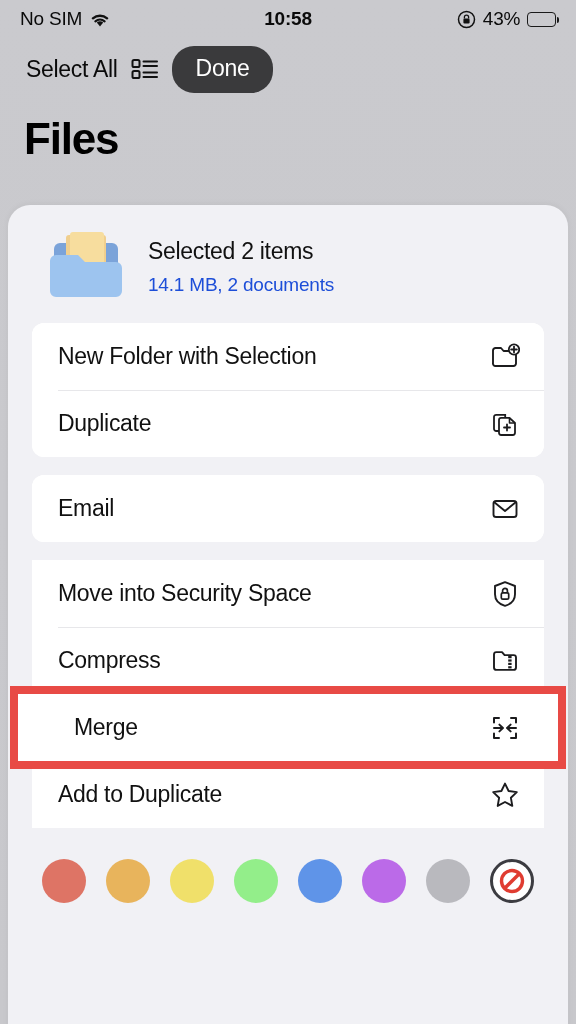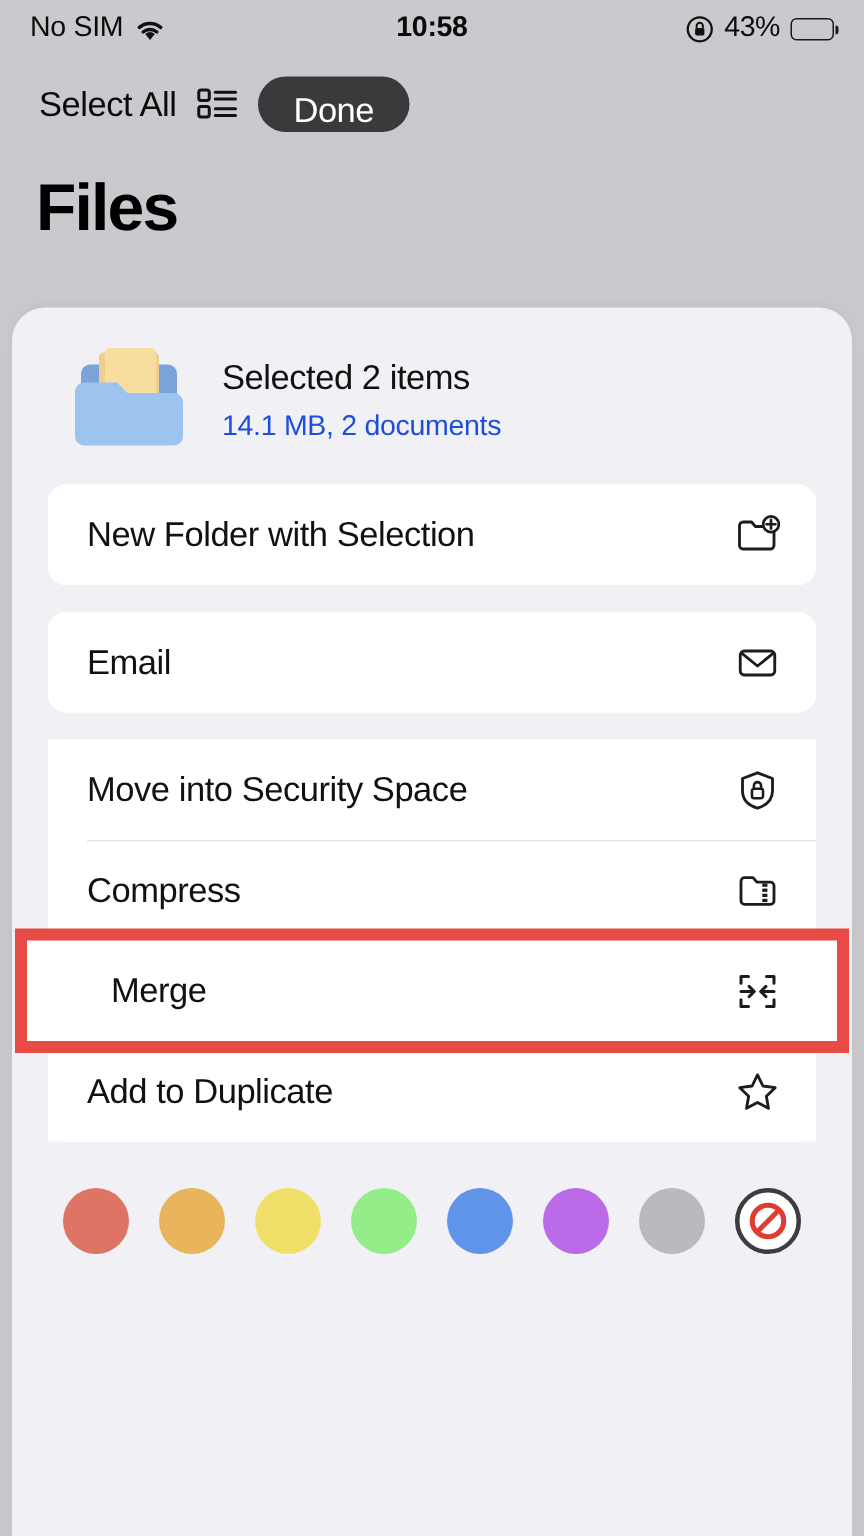--- a/index.html
+++ b/index.html
@@ -54,21 +54,21 @@
   }
   .nav-title {
     flex: 1; text-align: center;
     font-size: 24px; font-weight: bold; color: #0a0a0a; letter-spacing: -0.4px;
     margin-left: 6px;
   }
   .nav-listicon { width: 34px; height: 34px; display:flex; align-items:center; justify-content:center; }
   .nav-done {
     background: #3a3a3c; color: #ffffff;
     font-size: 23px; letter-spacing: -0.3px;
-    border-radius: 22px; padding: 9px 24px 1px;
+    border-radius: 22px; padding: 9px 24px 11px;
     border: none; font-family: inherit;
   }
 
   
   .page-title {
     font-size: 44px; font-weight: bold; color: #000;
     letter-spacing: -1.2px;
     padding: 14px 0 0 24px;
   }
 
@@ -203,20 +203,32 @@
         <span class="row-label">New Folder with Selection</span>
         <span class="row-icon">
           <svg width="30" height="30" viewBox="0 0 30 30">
             <path d="M3 8.5 a2.5 2.5 0 0 1 2.5-2.5 h5.5 l2.6 3 h9.9 a2.5 2.5 0 0 1 2.5 2.5 v10 a2.5 2.5 0 0 1 -2.5 2.5 H5.5 A2.5 2.5 0 0 1 3 21 Z" stroke="#1c1c1e" stroke-width="1.9" fill="none" stroke-linejoin="round"></path>
             <circle cx="24" cy="7.5" r="5.2" fill="#fff" stroke="#1c1c1e" stroke-width="1.8"></circle>
             <line x1="24" y1="4.6" x2="24" y2="10.4" stroke="#1c1c1e" stroke-width="1.8" stroke-linecap="round"></line>
             <line x1="21.1" y1="7.5" x2="26.9" y2="7.5" stroke="#1c1c1e" stroke-width="1.8" stroke-linecap="round"></line>
           </svg>
         </span>
       </div>
+      <div class="row">
+        <span class="row-label">Duplicate</span>
+        <span class="row-icon">
+          <svg width="30" height="30" viewBox="0 0 30 30">
+            <path d="M4 8 a2.2 2.2 0 0 1 2.2-2.2 h9 v14 a2.2 2.2 0 0 1 -2.2 2.2 H6.2 A2.2 2.2 0 0 1 4 19.8 Z" stroke="#1c1c1e" stroke-width="1.8" fill="#fff"></path>
+            <path d="M9 11 a2.2 2.2 0 0 1 2.2-2.2 h8.3 l5.5 5.2 v9.8 a2.2 2.2 0 0 1 -2.2 2.2 H11.2 A2.2 2.2 0 0 1 9 23.8 Z" stroke="#1c1c1e" stroke-width="1.8" fill="#fff" stroke-linejoin="round"></path>
+            <path d="M19.5 8.8 v5.2 h5.5" stroke="#1c1c1e" stroke-width="1.6" fill="none" stroke-linejoin="round"></path>
+            <line x1="17" y1="15.5" x2="17" y2="21.5" stroke="#1c1c1e" stroke-width="1.8" stroke-linecap="round"></line>
+            <line x1="14" y1="18.5" x2="20" y2="18.5" stroke="#1c1c1e" stroke-width="1.8" stroke-linecap="round"></line>
+          </svg>
+        </span>
+      </div>
     </div>
 
     <div class="group">
       <div class="row">
         <span class="row-label">Email</span>
         <span class="row-icon">
           <svg width="30" height="30" viewBox="0 0 30 30">
             <rect x="3.5" y="7" width="23" height="16" rx="2.6" stroke="#1c1c1e" stroke-width="1.9" fill="none"></rect>
             <path d="M4.6 8.6 L15 17 L25.4 8.6" stroke="#1c1c1e" stroke-width="1.9" fill="none" stroke-linecap="round" stroke-linejoin="round"></path>
           </svg>

